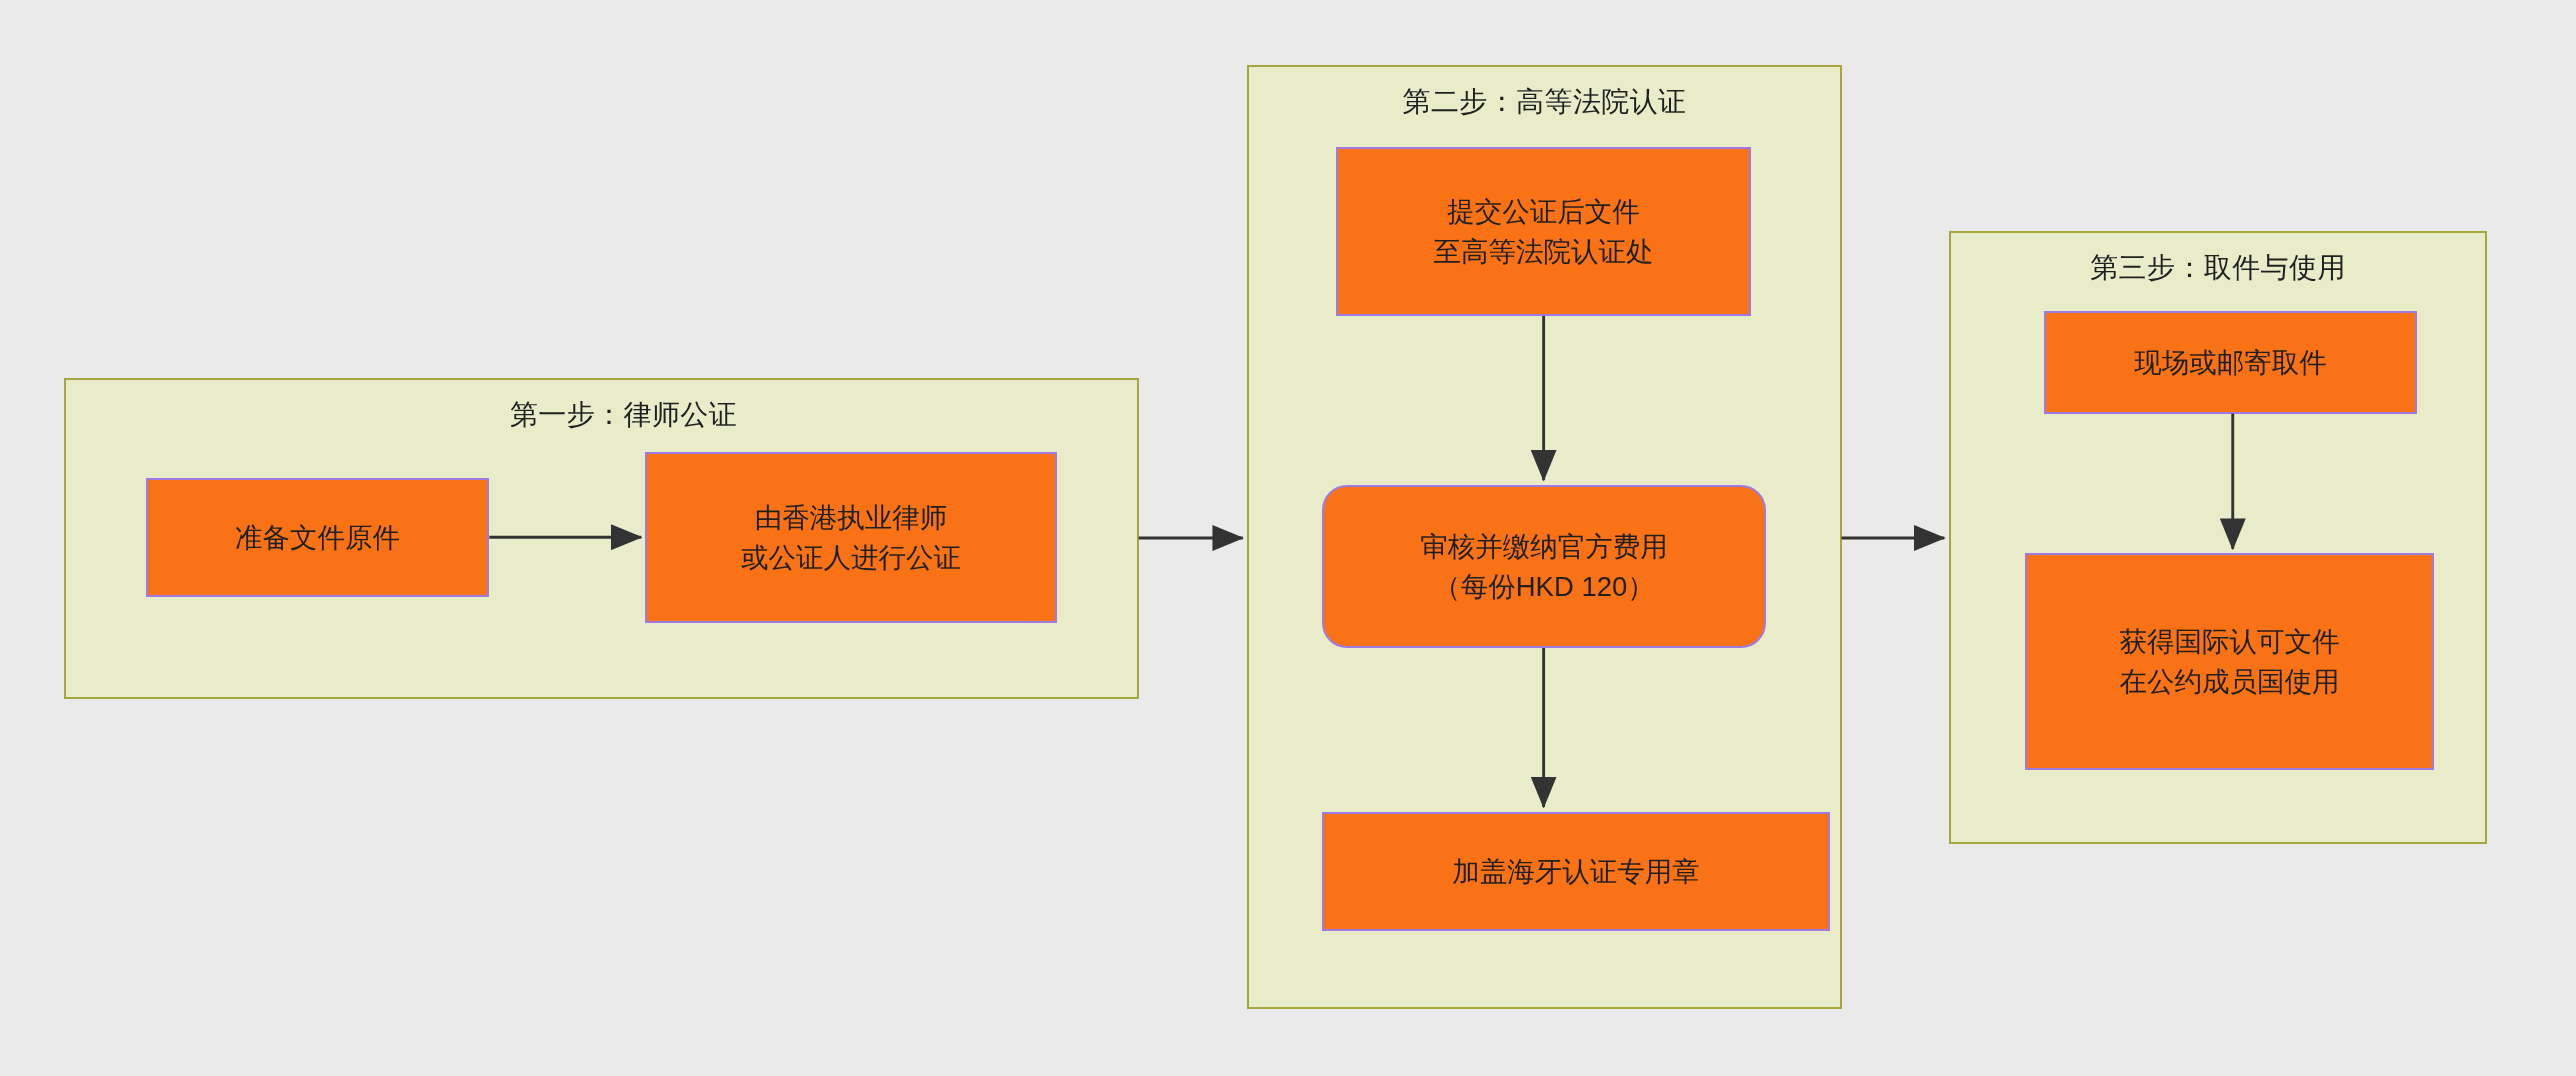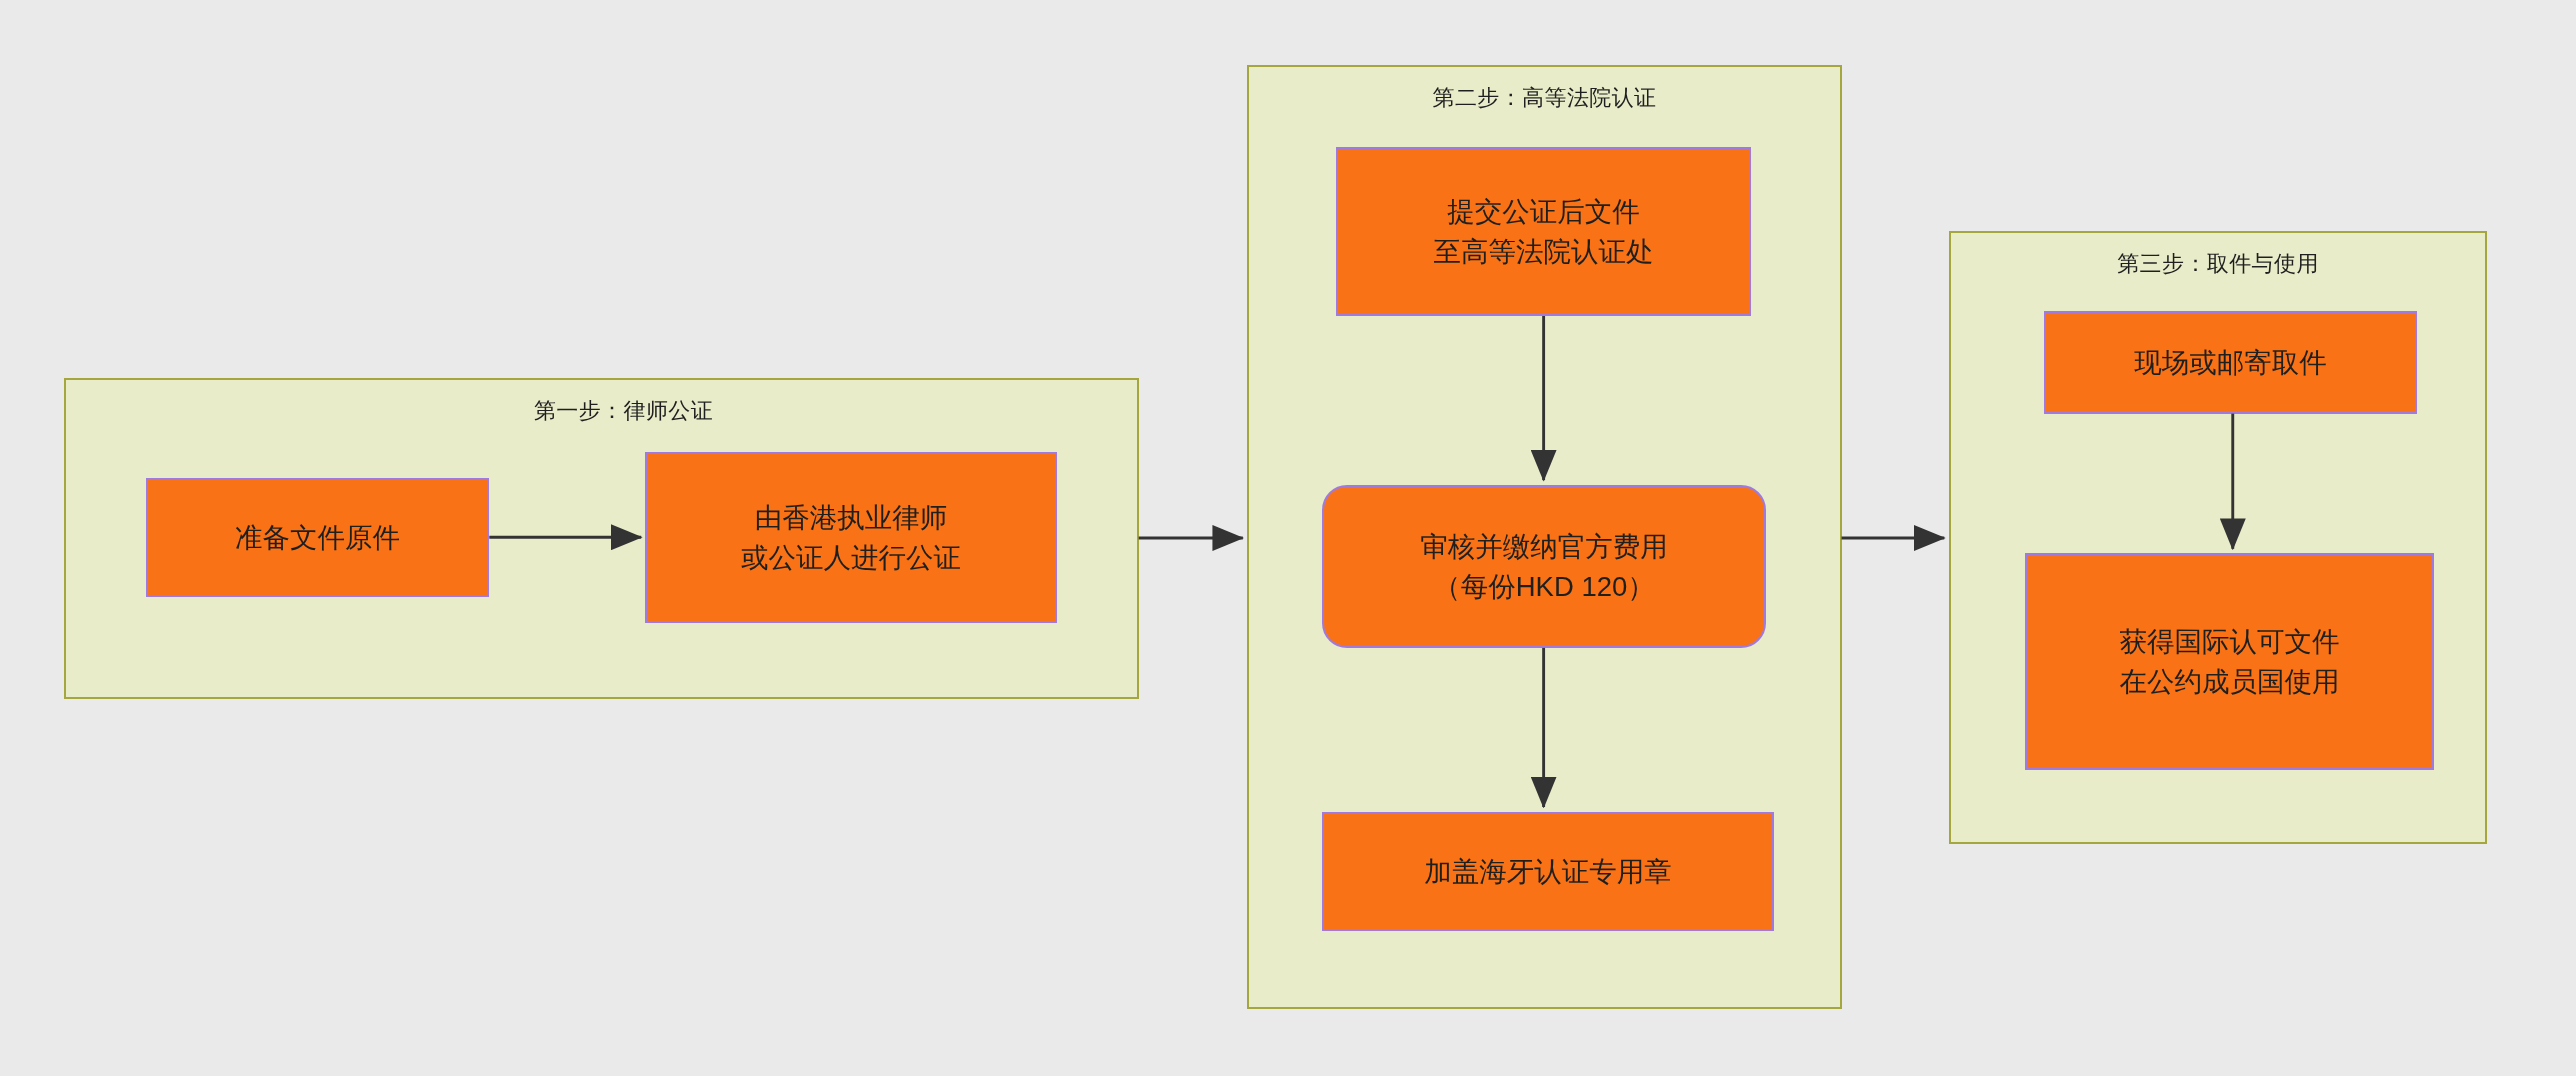--- a/index.html
+++ b/index.html
@@ -25,21 +25,21 @@
     position: absolute;
     background: #e9ecc9;
     border: 2.2px solid #a6a63f;
     box-sizing: border-box;
   }
   .cluster-title {
     position: absolute;
     left: 0;
     right: 0;
     text-align: center;
-    font-size: 22px;
+    font-size: 28px;
     color: #1f1f1f;
     letter-spacing: 0.4px;
     white-space: nowrap;
   }
 
   
   .node {
     position: absolute;
     background: #f97316;
     border: 2.2px solid #9f7ae0;
@@ -81,21 +81,21 @@
   <div class="cluster" style="left:1247px; top:65px; width:595px; height:944px;">
     <div class="cluster-title" style="top:16px;">第二步：高等法院认证</div>
   </div>
 
   <div class="node" style="left:1336px; top:147px; width:415px; height:169px;">提交公证后文件
 至高等法院认证处</div>
 
   <div class="node" style="left:1322px; top:485px; width:444px; height:163px;border-radius:25px;">审核并缴纳官方费用
 （每份HKD 120）</div>
 
-  <div class="node" style="left:1322px; top:812px; width:452px; height:119px;">加盖海牙认证专用章</div>
+  <div class="node" style="left:1322px; top:812px; width:508px; height:119px;">加盖海牙认证专用章</div>
 
   <div class="cluster" style="left:1949px; top:231px; width:538px; height:613px;">
     <div class="cluster-title" style="top:16px;">第三步：取件与使用</div>
   </div>
 
   <div class="node" style="left:2025px; top:553px; width:409px; height:217px;">获得国际认可文件
 在公约成员国使用</div>
 
   <div class="node" style="left:2044px; top:311px; width:373px; height:103px;">现场或邮寄取件</div>
 

